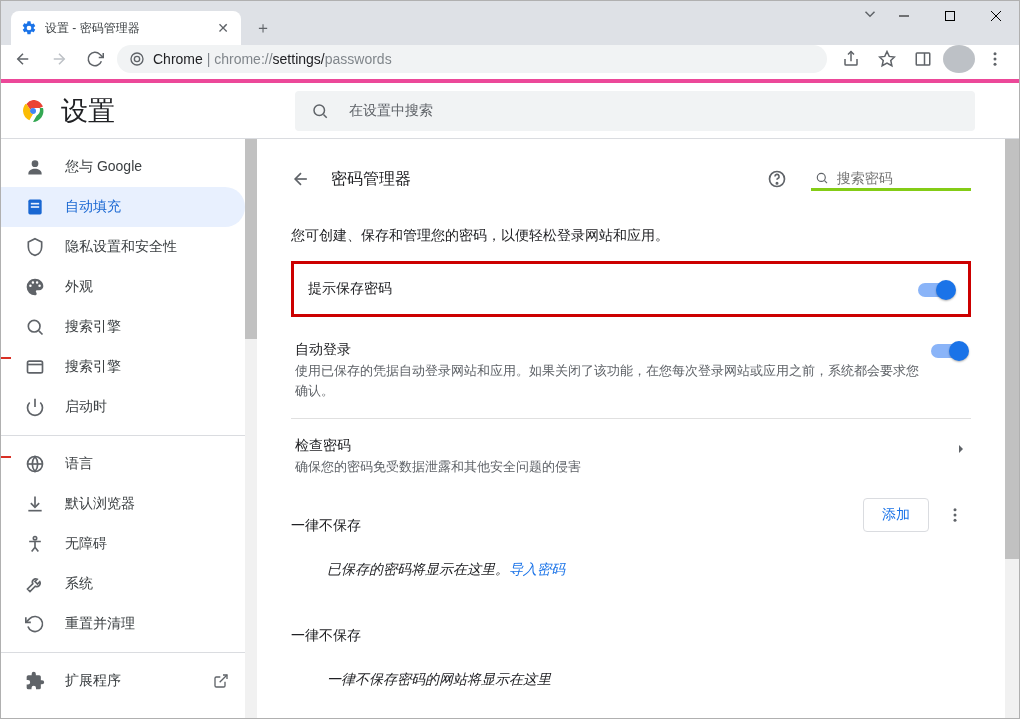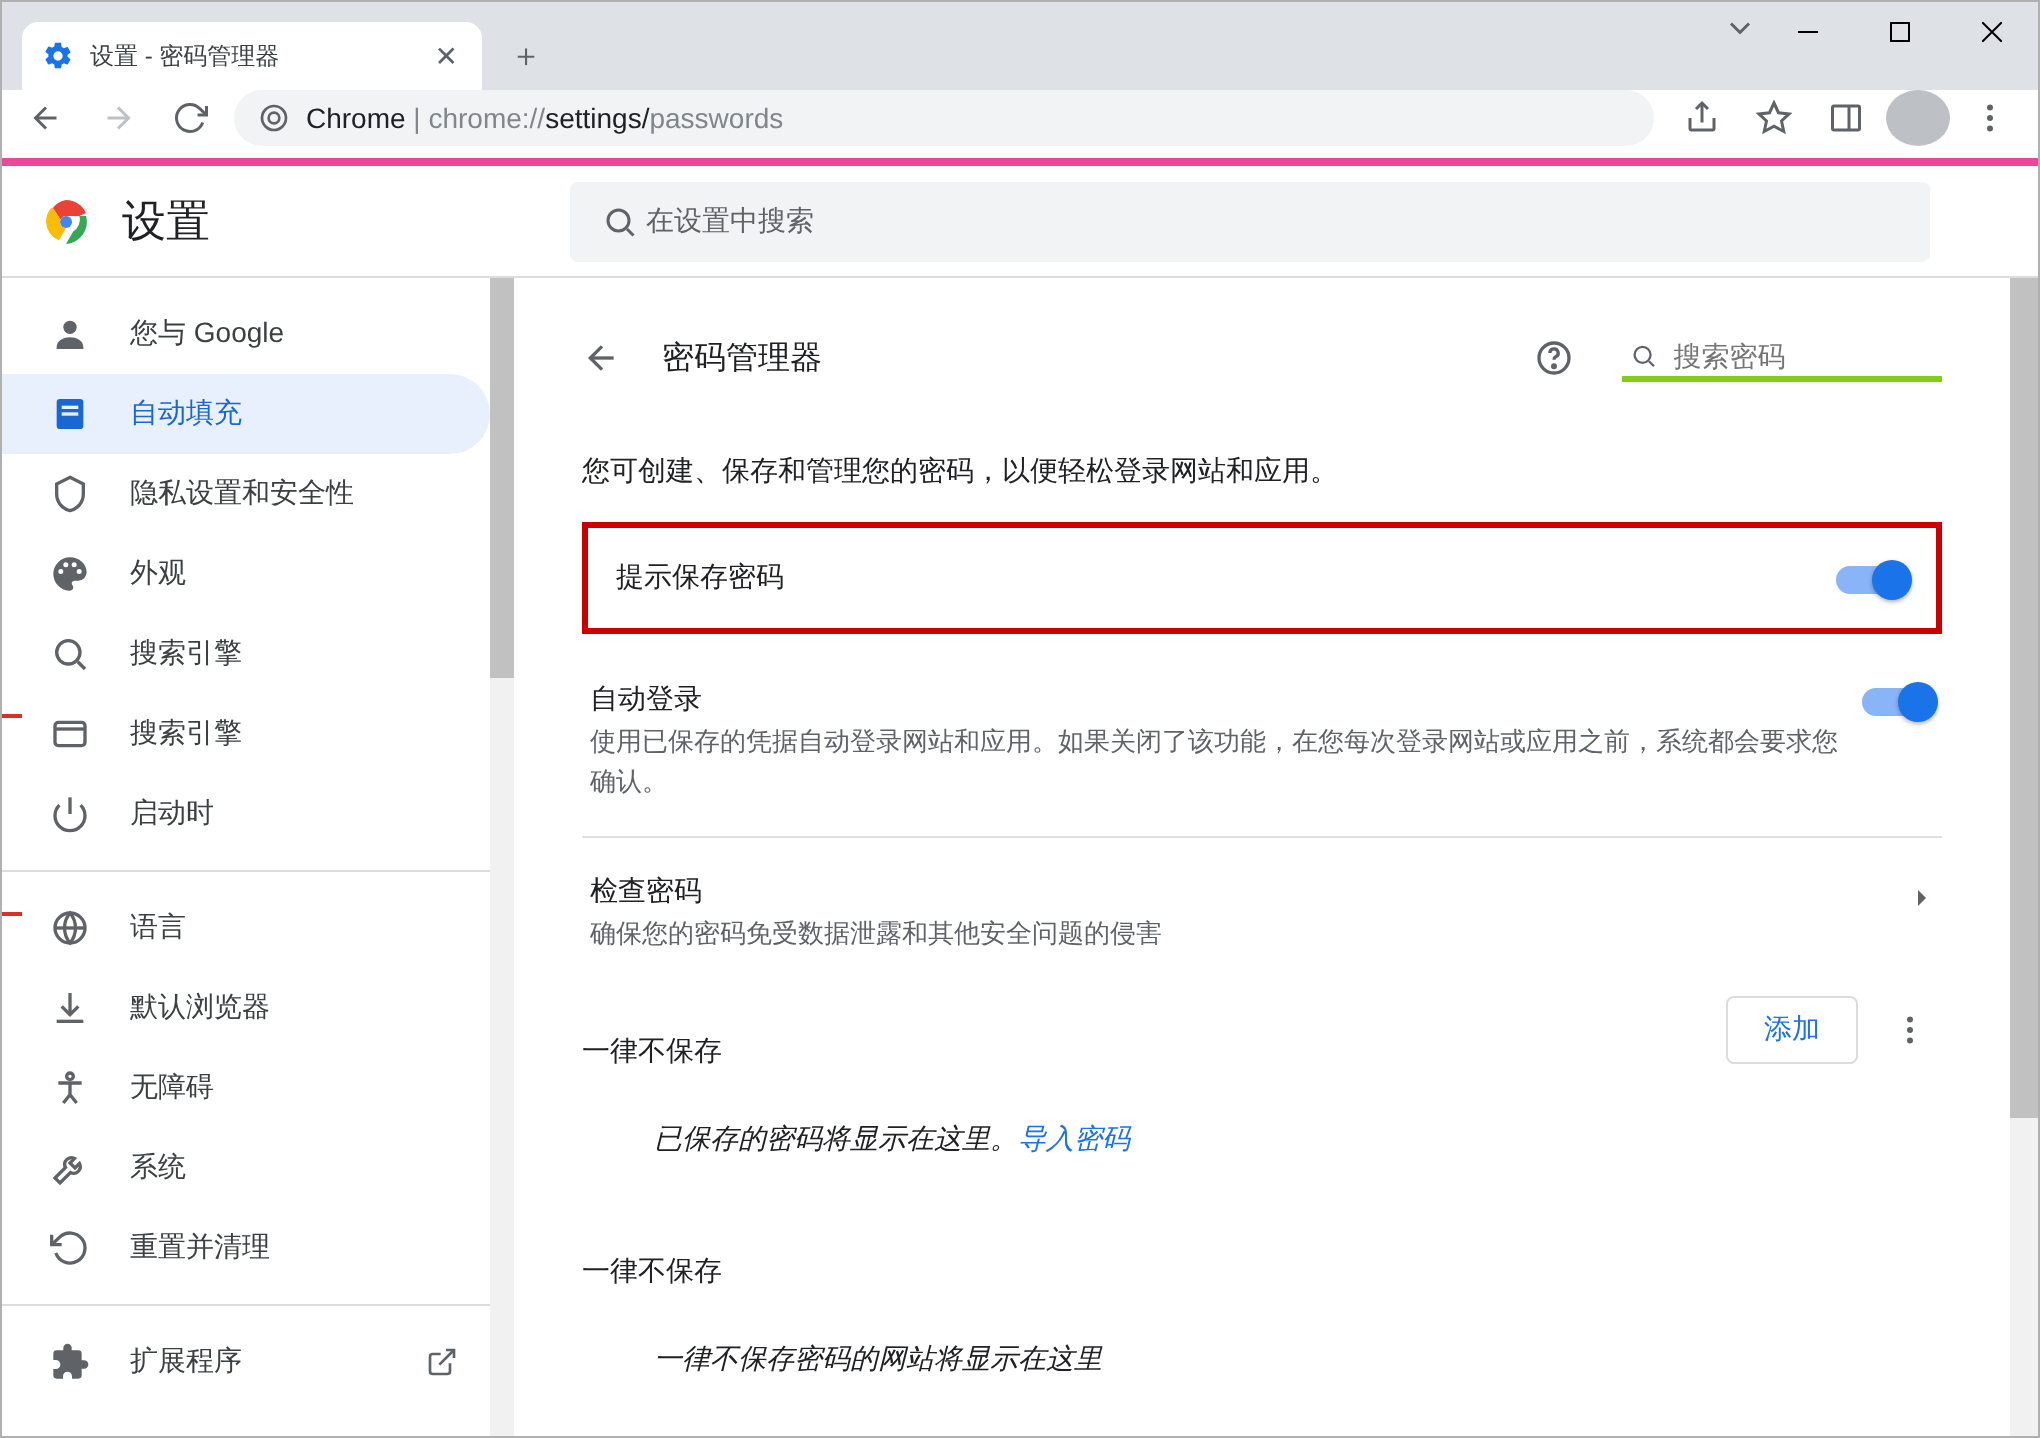--- a/index.html
+++ b/index.html
@@ -24,22 +24,22 @@
   .omnibox .lock { color: #5f6368; }
   .omnibox .url-chrome { color: #202124; }
   .omnibox .url-dim { color: #80868b; }
   .toolbar .right-icons { display: flex; gap: 4px; }
   .toolbar .right-icons div { width: 32px; height: 28px; display: flex; align-items: center; justify-content: center; color: #5f6368; cursor: pointer; }
   .avatar { width: 24px; height: 24px; border-radius: 50%; background: #bdc1c6; }
 
   
   .settings-header { height: 56px; border-bottom: 1px solid #dadce0; display: flex; align-items: center; padding: 0 20px; }
   .settings-header .chrome-logo { width: 24px; height: 24px; margin-right: 16px; }
-  .settings-header h1 { font-size: 22px; color: #202124; font-weight: 400; }
-  .settings-search { margin-left: 180px; display: flex; align-items: center; background: #f1f3f4; border-radius: 4px; height: 40px; width: 680px; padding: 0 16px; color: #5f6368; gap: 4px; font-size: 14px; }
+  .settings-header h1 { font-size: 27px; color: #202124; font-weight: 400; }
+  .settings-search { margin-left: 180px; display: flex; align-items: center; background: #f1f3f4; border-radius: 4px; height: 40px; width: 680px; padding: 0 16px; color: #5f6368; gap: 20px; font-size: 14px; }
 
   
   .layout { display: flex; height: calc(100% - 138px); position: relative; }
   .sidebar { width: 256px; padding: 8px 8px 8px 0; overflow-y: auto; display: flex; flex-direction: column; gap: 0px; }
   .sidebar-scrollbar-track { position: absolute; left: 244px; top: 0; bottom: 0; width: 12px; background: #f1f1f1; }
   .sidebar-scrollbar-thumb { position: absolute; top: 0; width: 12px; left: 0; height: 200px; background: #c1c1c1; }
   .side-item { display: flex; align-items: center; height: 40px; padding-left: 24px; border-radius: 0 20px 20px 0; font-size: 14px; color: #3c4043; gap: 20px; cursor: pointer; margin: 0 4px 0 0; }
   .side-item.active { background: #e8f0fe; color: #1967d2; }
   .side-item.active .side-icon { color: #1967d2; }
   .side-icon { width: 20px; height: 20px; color: #5f6368; display: flex; align-items: center; justify-content: center; }

